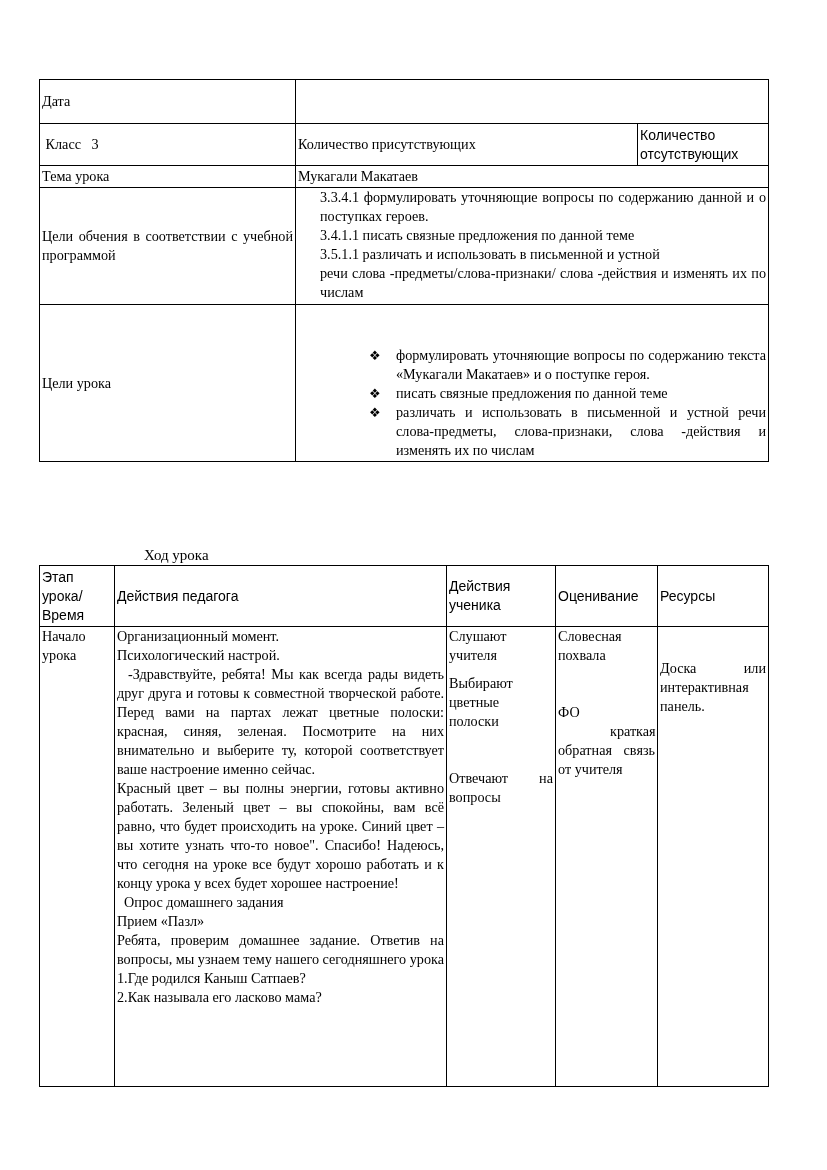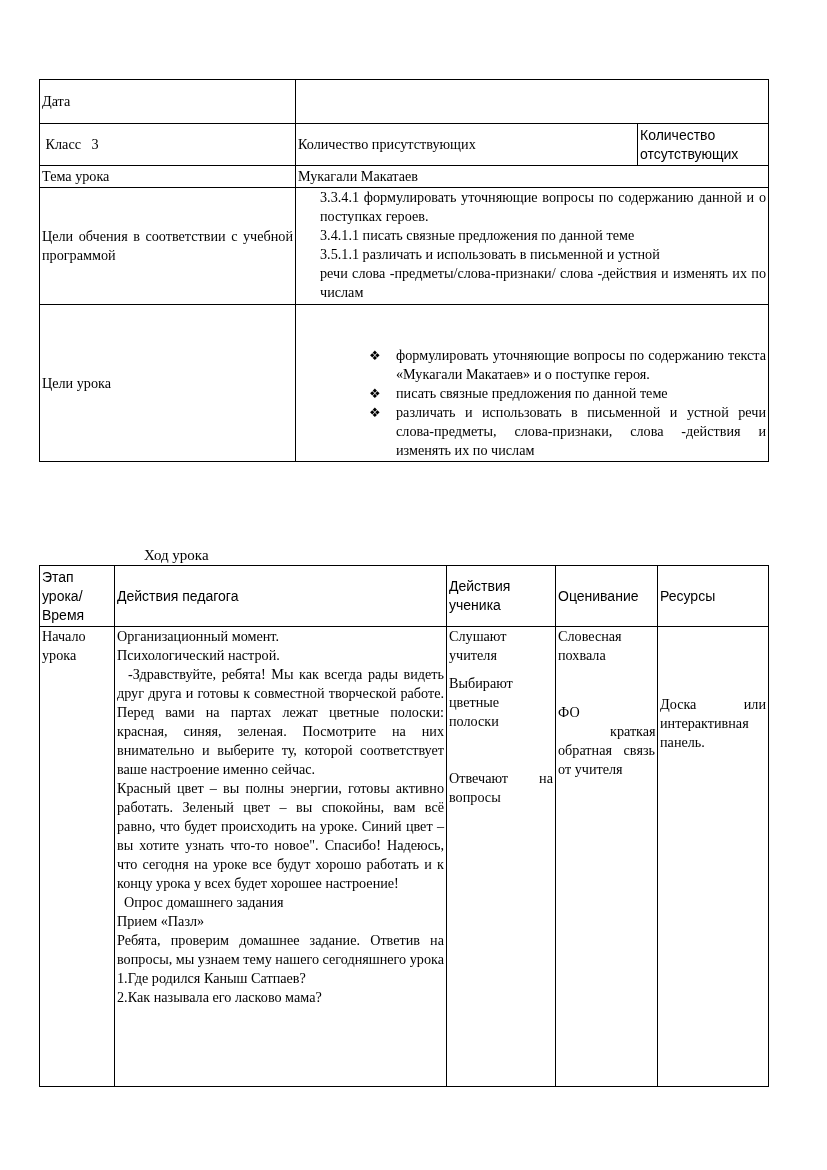--- a/index.html
+++ b/index.html
@@ -100,16 +100,16 @@
     <td>
       <p class="p" style="width:70px">Слушают учителя</p>
       <p class="p" style="margin-top:9px;width:70px">Выбирают цветные полоски</p>
       <p class="p last-just" style="margin-top:38px">Отвечают на вопросы</p>
     </td>
     <td>
       <p class="p" style="width:70px">Словесная похвала</p>
       <p class="p" style="margin-top:38px">ФО</p>
       <p class="p" style="text-indent:52px;text-align:justify">краткая обратная связь от учителя</p>
     </td>
-    <td class="just" style="vertical-align:top;padding-top:68px">Доска или интерактивная панель.</td>
+    <td class="just" style="vertical-align:top;padding-top:32px">Доска или интерактивная панель.</td>
   </tr>
 </tbody>
   </table>
 
 </body></html>

